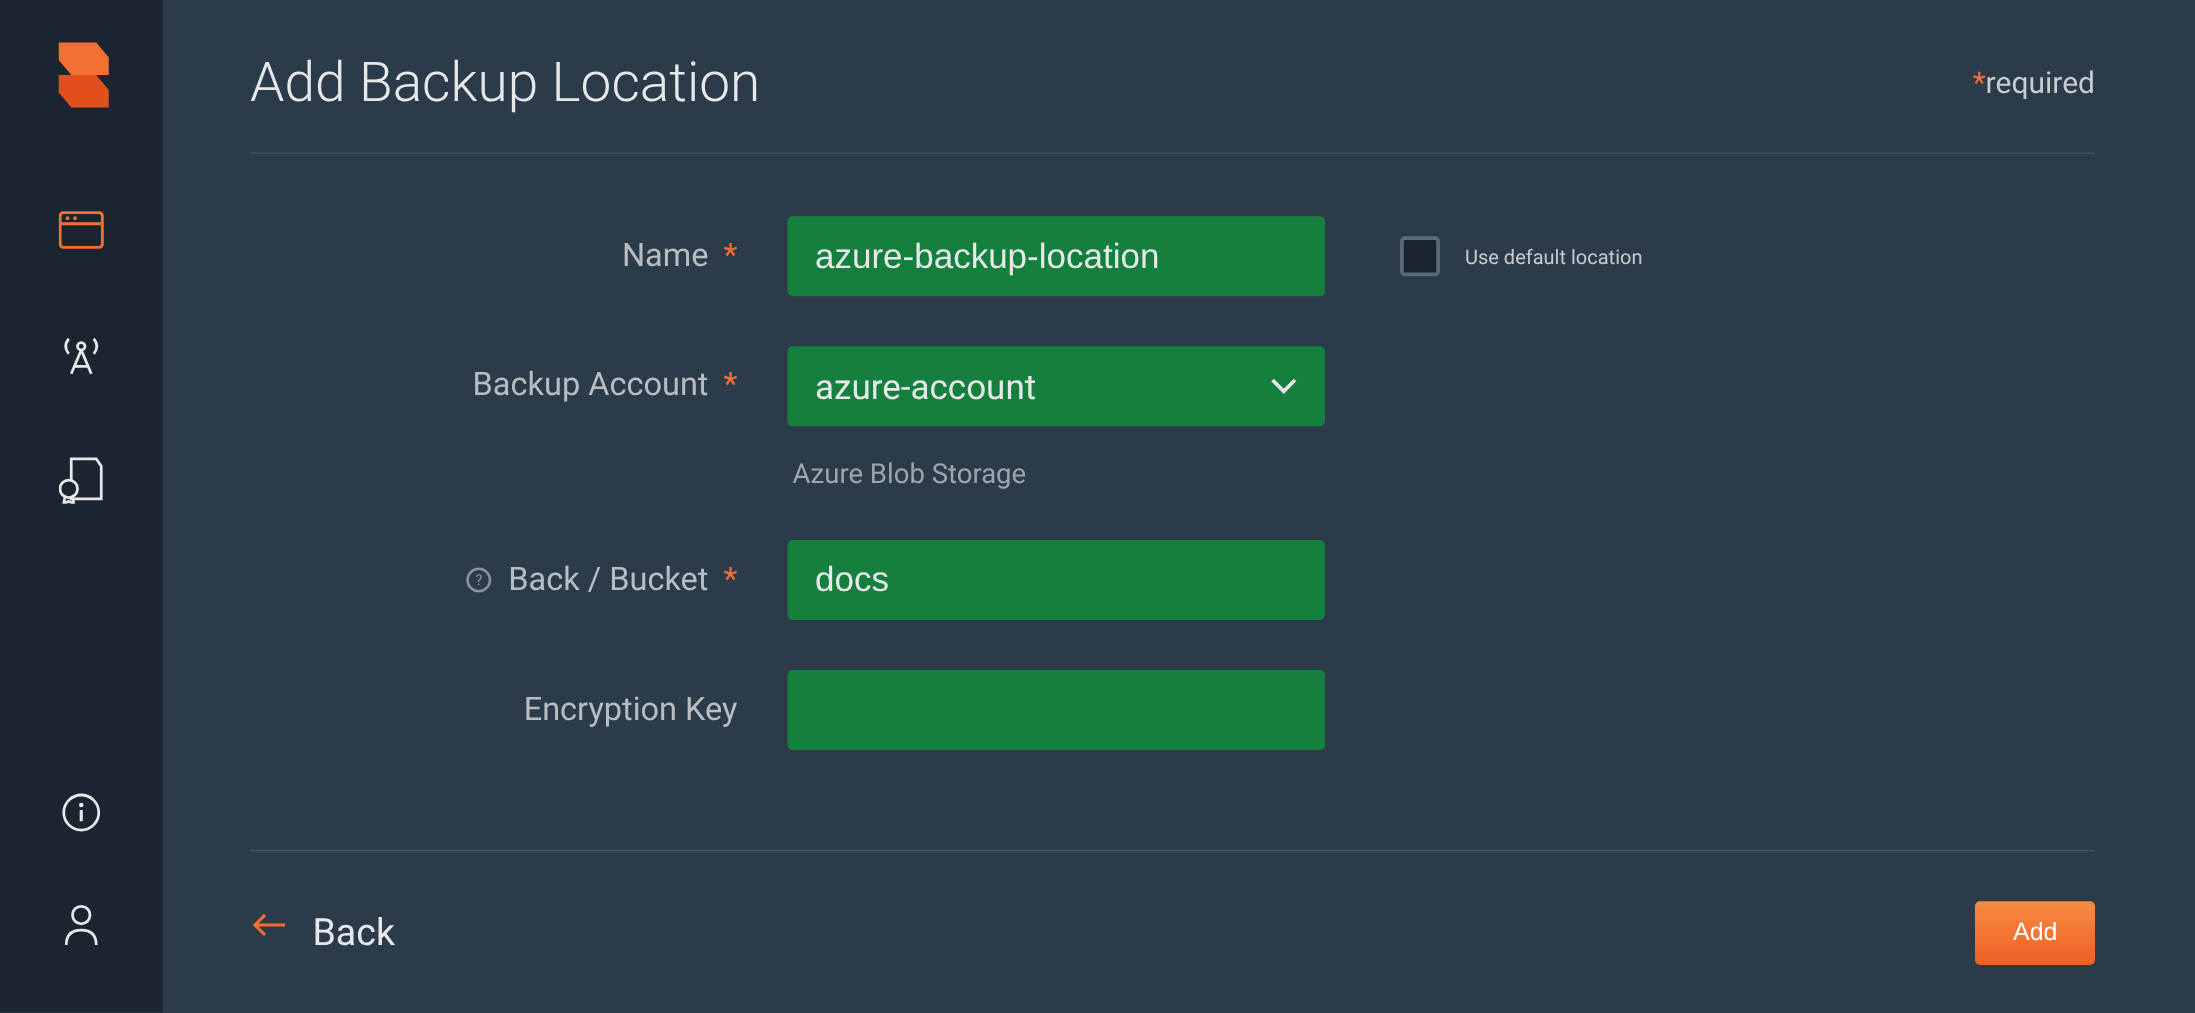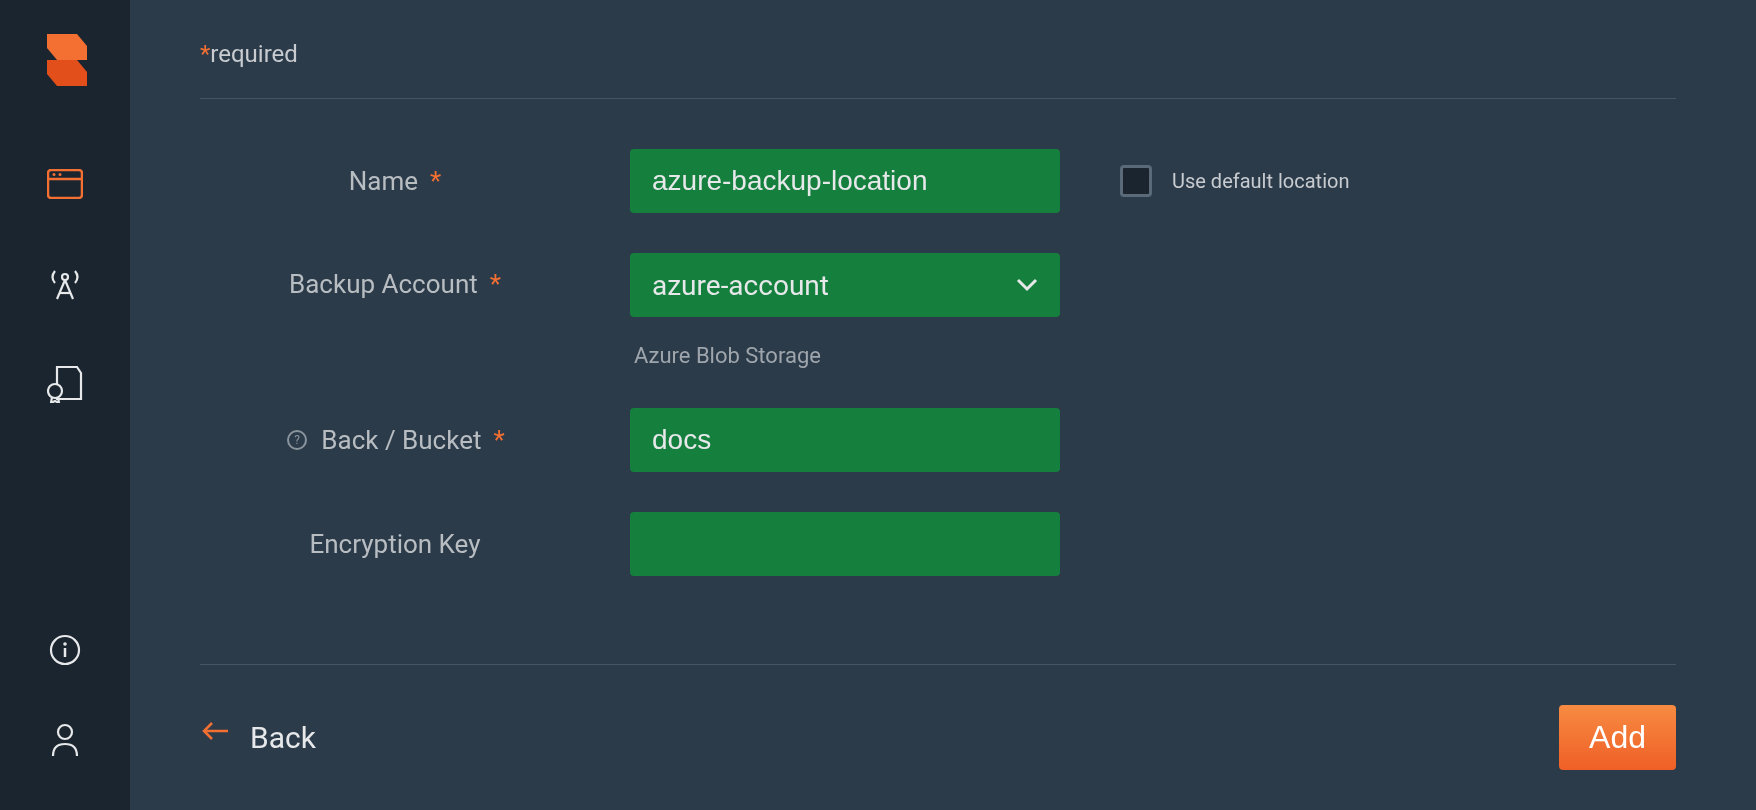--- a/index.html
+++ b/index.html
@@ -78,21 +78,21 @@
     margin-bottom: 40px;
   }
   .form-row.with-extra { align-items: flex-start; }
   .label-col {
     width: 430px;
     text-align: right;
     padding-right: 40px;
     font-size: 26px;
     color: #b8bdc2;
     display: flex;
-    justify-content: center;
+    justify-content: flex-end;
     align-items: center;
     gap: 12px;
   }
   .label-col .asterisk { color: #f36f32; }
   .input-col { width: 430px; }
   .side-col {
     padding-left: 60px;
     display: flex;
     align-items: center;
     gap: 20px;
@@ -124,21 +124,21 @@
   }
   .checkbox {
     width: 32px;
     height: 32px;
     background: #1a252f;
     border: 3px solid #5a6a78;
     border-radius: 4px;
     cursor: pointer;
   }
   .checkbox-label {
-    font-size: 20px;
+    font-size: 16px;
     color: #c8ccd0;
   }
   .help-icon {
     width: 24px;
     height: 24px;
     display:flex;
     align-items:center;
     justify-content:center;
   }
   .footer {
@@ -152,21 +152,21 @@
     display: flex;
     align-items: flex-start;
     gap: 20px;
     cursor: pointer;
     font-size: 30px;
     color: #e6e8ea;
   }
   .add-btn {
     background: linear-gradient(to bottom, #f78b42, #ef5f26);
     color: #fff;
-    font-size: 32px;
+    font-size: 20px;
     border: none;
     border-radius: 4px;
     padding: 14px 30px;
     cursor: pointer;
   }
 </style>
 </head>
 <body>
 
 <div class="sidebar">
@@ -215,20 +215,21 @@
       <svg width="32" height="36" viewBox="0 0 32 36">
         <circle cx="16" cy="10" r="7" fill="none" stroke="#e6e8ea" stroke-width="2.2"></circle>
         <path d="M4 34 Q4 22 16 22 Q28 22 28 34" fill="none" stroke="#e6e8ea" stroke-width="2.2"></path>
       </svg>
     </div>
   </div>
 </div>
 
 <div class="main">
   <div class="header">
+    <div class="page-title">Add Backup Location</div>
     <div class="required-note">
       <span class="asterisk">*</span><span>required</span>
     </div>
   </div>
 
   <div class="form-area">
 
     <div class="form-row">
       <div class="label-col">
         <span>Name</span>

